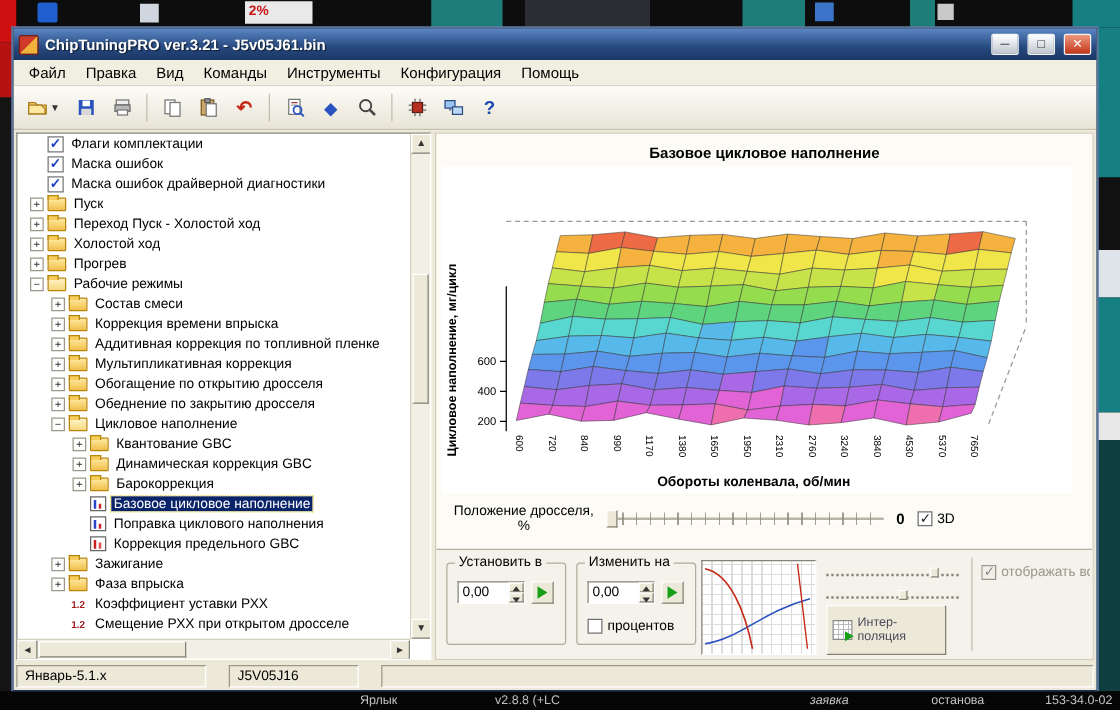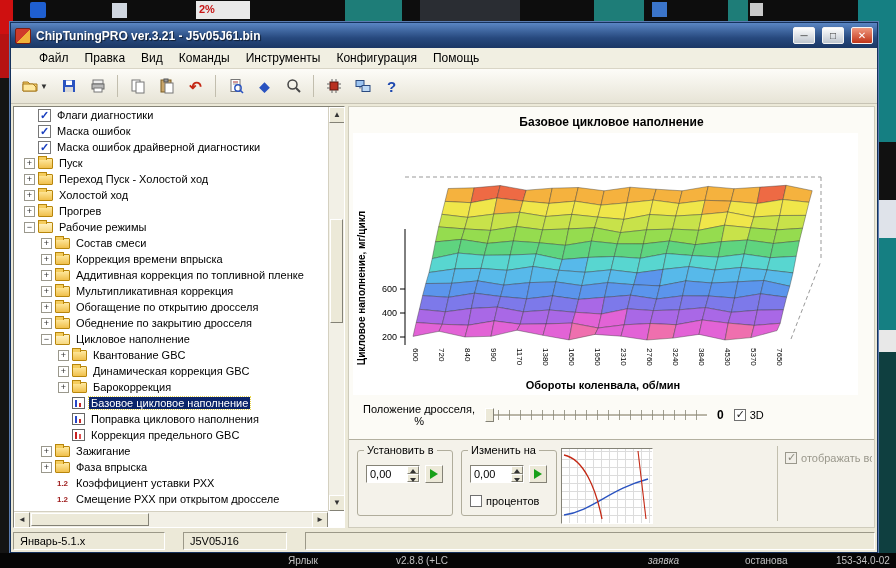--- a/index.html
+++ b/index.html
@@ -11,21 +11,21 @@
   
   .app-window{position:absolute;left:10px;top:22px;width:868px;height:531px;background:#ece9d8;
     border:1px solid #16325c;display:flex;flex-direction:column;box-shadow:0 0 0 1px #5a7bb0;}
   .titlebar{height:25px;background:linear-gradient(#5a86c4,#27497e 60%,#1b3765);display:flex;align-items:center;padding:0 4px;gap:5px;flex:none;}
   .app-icon{width:16px;height:16px;flex:none;background:linear-gradient(135deg,#d03a2a 50%,#f0b23a 50%);border:1px solid #7a1c10;border-radius:2px;}
   .title-text{color:#fff;font-size:12px;font-weight:bold;flex:1;white-space:nowrap;overflow:hidden;text-shadow:1px 1px 1px rgba(0,0,0,.6);}
   .wbtn{width:22px;height:17px;font-size:10px;line-height:15px;text-align:center;border:1px solid #f5f5f5;border-radius:2px;
     background:linear-gradient(#fefefe,#bfc6cf);color:#333;margin-left:2px;cursor:default;}
   .wbtn.close{background:linear-gradient(#f0987e,#c03418);color:#fff;}
 
-  .menubar{height:21px;background:#f1efe2;display:flex;align-items:center;padding-left:20px;font-size:12px;border-bottom:1px solid #d9d5c6;flex:none;}
+  .menubar{height:21px;background:#f1efe2;display:flex;align-items:center;padding-left:4px;font-size:12px;border-bottom:1px solid #d9d5c6;flex:none;}
   .menu-item{padding:2px 8px;white-space:nowrap;}
 
   .toolbar{height:35px;background:linear-gradient(#fdfcf8,#e7e4d6);display:flex;align-items:center;padding-left:6px;gap:2px;border-bottom:1px solid #c7c3b4;flex:none;}
   .tbtn{width:27px;height:27px;display:flex;align-items:center;justify-content:center;border:1px solid transparent;border-radius:2px;}
   .tbtn.wide{width:36px;}
   .tsep{width:1px;height:22px;background:#c2beae;margin:0 4px;}
   .glyph{font-size:15px;font-weight:bold;line-height:1;}
   .dd-arrow{font-size:8px;color:#333;margin-left:2px;}
 
   .main{flex:1;display:flex;padding:2px;background:#ece9d8;min-height:0;}
@@ -247,21 +247,21 @@
       </span>
     </div>
 
     <div class="main">
 
       <div class="tree-panel">
         <div class="tree-rows">
             <div class="tree-row" style="padding-left: 10px;">
               <span class="expander spacer"></span>
               <span class="ticon check">✓</span>
-              <span class="tlabel">Флаги диагностики</span>
+              <span class="tlabel">Флаги комплектации</span>
             </div>
             <div class="tree-row" style="padding-left: 10px;">
               <span class="expander spacer"></span>
               <span class="ticon check">✓</span>
               <span class="tlabel">Маска ошибок</span>
             </div>
             <div class="tree-row" style="padding-left: 10px;">
               <span class="expander spacer"></span>
               <span class="ticon check">✓</span>
               <span class="tlabel">Маска ошибок драйверной диагностики</span>
@@ -633,20 +633,32 @@
           </div>
 
           <div class="graph-thumb">
             <svg width="90" height="74" viewBox="0 0 90 74">
               <path d="M2 66 C30 62 48 40 86 30" fill="none" stroke="#2a53c0" stroke-width="1.3"></path>
               <path d="M2 6 C22 10 34 40 40 70" fill="none" stroke="#c42814" stroke-width="1.3"></path>
               <path d="M76 2 L84 70" fill="none" stroke="#c42814" stroke-width="1.1"></path>
             </svg>
           </div>
 
+          <div class="interp-area">
+            <div class="dot-track">
+                <span class="dot-thumb" style="left:78%;"></span>
+              </div>
+            <div class="dot-track">
+                <span class="dot-thumb" style="left:55%;"></span>
+              </div>
+            <div class="interp-btn">
+              <span class="interp-icon"></span>
+              <span class="interp-label">Интер-поляция</span>
+            </div>
+          </div>
 
           <div class="edit-vsep"></div>
 
           <span class="showall">
             <span class="chkbox checked disabled"></span>
             <span>отображать все то</span>
           </span>
         </div>
       </div>
     </div>

